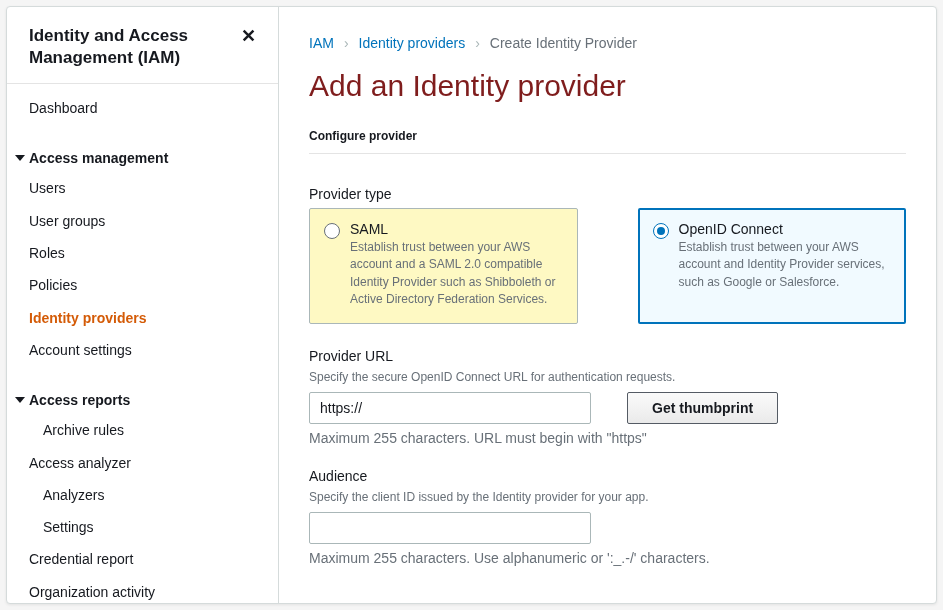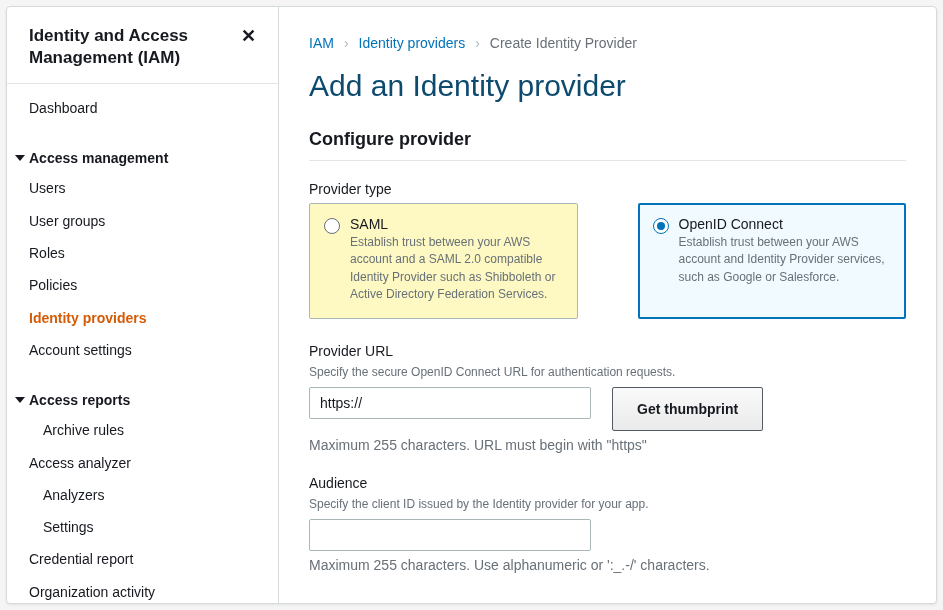--- a/index.html
+++ b/index.html
@@ -93,30 +93,30 @@
     align-items: center;
     flex-wrap: wrap;
     gap: 2px;
     margin-bottom: 18px;
   }
   .breadcrumb a { color: #0073bb; cursor: pointer; }
   .breadcrumb .sep { margin: 0 8px; color: #aab7b8; }
   .page-title {
     font-size: 30px;
     font-weight: 400;
-    color: #0c4a6e;
+    color: #7f1d1d;
     margin-bottom: 26px;
   }
   .section-title {
-    font-size: 18px;
+    font-size: 12px;
     font-weight: 700;
     color: #16191f;
     padding-bottom: 10px;
     border-bottom: 1px solid #e4e4e4;
-    margin-bottom: 20px;
+    margin-bottom: 32px;
   }
   .field-label {
     font-size: 14px;
     color: #16191f;
     margin-bottom: 6px;
   }
   .field-help {
     font-size: 12px;
     color: #687078;
     margin-bottom: 8px;
@@ -170,32 +170,32 @@
   .radio-body .r-title {
     font-size: 14px;
     color: #16191f;
     margin-bottom: 2px;
   }
   .radio-body .r-desc {
     font-size: 12px;
     color: #687078;
     line-height: 1.45;
   }
-  .row { display: flex; gap: 21px; align-items: flex-start; }
+  .row { display: flex; gap: 36px; align-items: center; }
   .text-input {
     width: 282px;
     height: 32px;
     border: 1px solid #aab7b8;
     border-radius: 2px;
     padding: 0 10px;
     font-size: 14px;
     color: #16191f;
   }
   .btn {
-    height: 44px;
+    height: 32px;
     padding: 0 24px;
     border: 1px solid #545b64;
     border-radius: 2px;
     background: linear-gradient(#fafafa,#eaeaea);
     font-size: 14px;
     font-weight: 700;
     color: #16191f;
     cursor: pointer;
   }
   .group { margin-bottom: 22px; }

